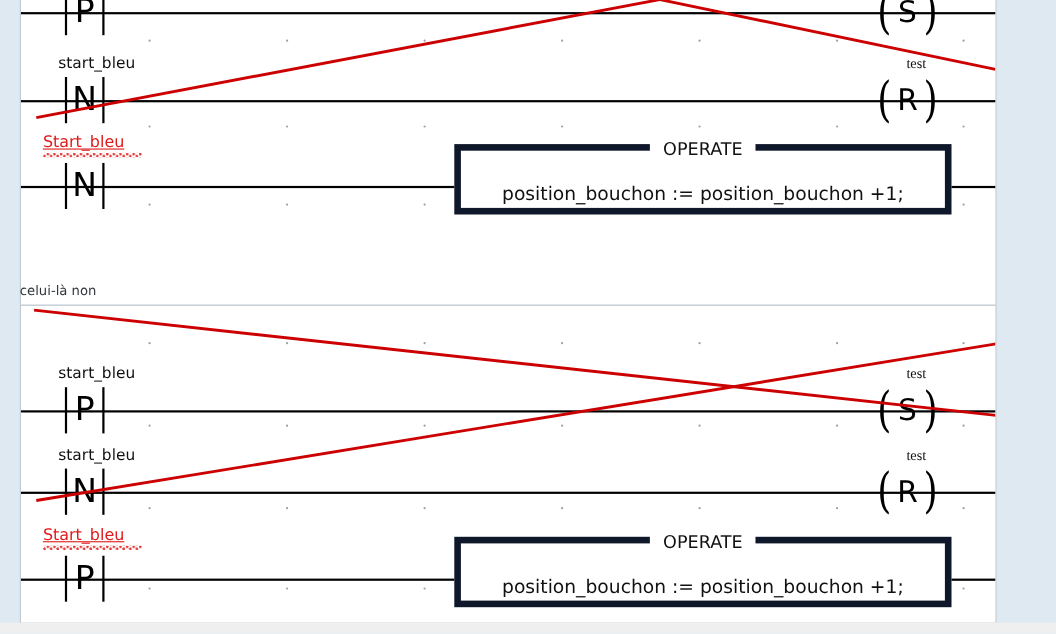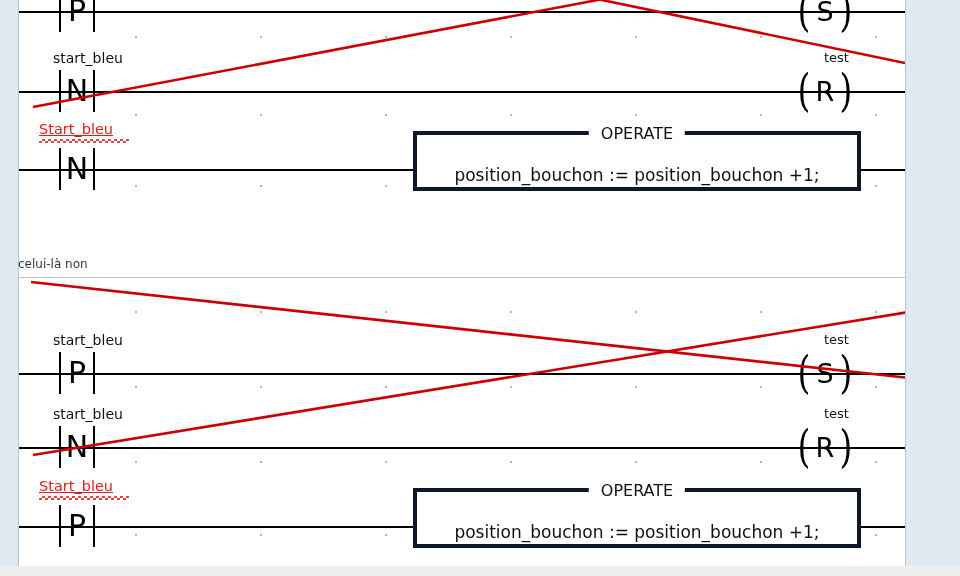--- a/index.html
+++ b/index.html
@@ -62,24 +62,24 @@
     font-family:"DejaVu Serif","Liberation Serif",serif;
     display:flex;align-items:center;justify-content:center;
     transform:scaleX(.75);
   }
   .coil .paren.l{left:-2px;}
   .coil .paren.r{right:-2px;}
   .coil .ltr{
     position:absolute;inset:0;display:flex;align-items:center;justify-content:center;
     font-size:27px;line-height:1;color:#000;
   }
-  .coil-label{position:absolute;font-size:13px;color:#111;white-space:nowrap;}
-
-  
-  .opblock{position:absolute;border:4px solid #0f172a;background:#fff;}
+  .coil-label{position:absolute;font-size:13px;color:#111;white-space:nowrap;font-family:Liberation Serif, serif;}
+
+  
+  .opblock{position:absolute;border:6px solid #0f172a;background:#fff;}
   .opblock .top-label{
     position:absolute;top:-11px;left:50%;transform:translateX(-50%);
     background:#fff;padding:0 12px;font-size:16px;color:#111;white-space:nowrap;
   }
   .opblock .body{
     position:absolute;left:0;right:0;bottom:2px;
     text-align:center;font-size:17px;color:#111;white-space:nowrap;
   }
 
   

